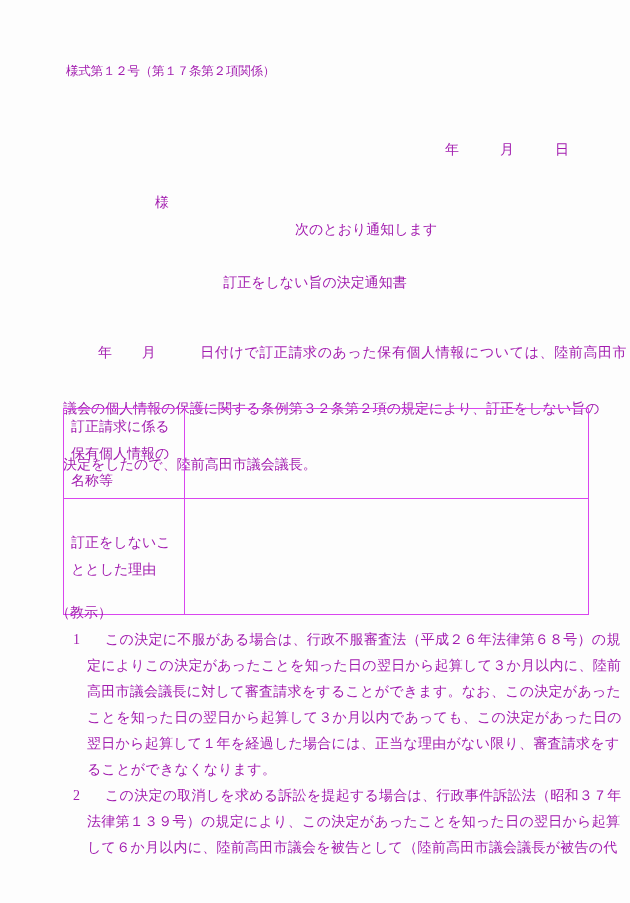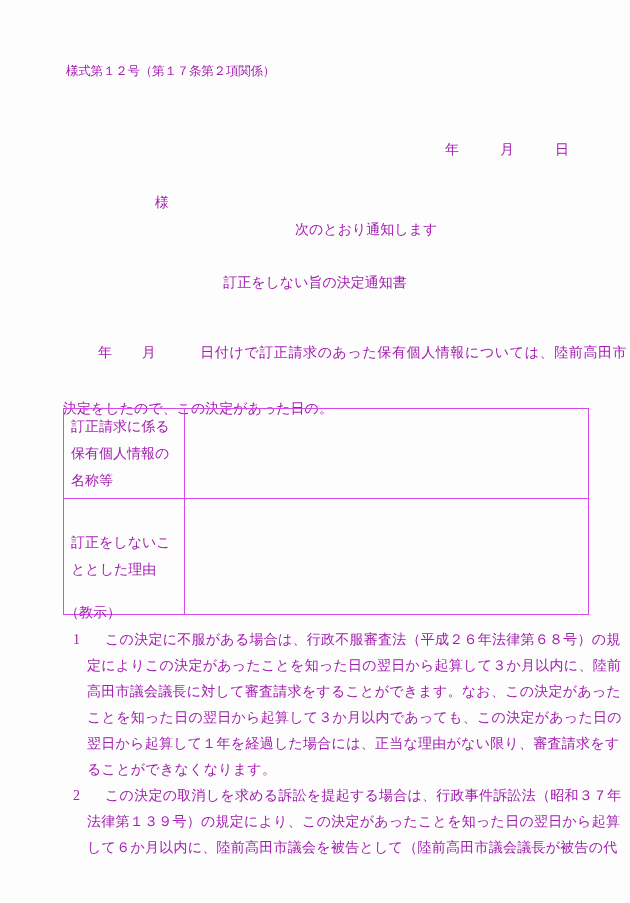--- a/index.html
+++ b/index.html
@@ -66,21 +66,21 @@
   .notice-table td.label-cell {
     width: 103px;
     padding: 4px 10px 4px 7px;
     line-height: 27px;
     word-break: break-all;
   }
   .notice-table tr.row-1 td { height: 78px; }
   .notice-table tr.row-2 td { height: 107px; font-family: Liberation Mono, monospace; }
 
   .instructions-heading {
-    left: 65px; top: 606px;
+    left: 56px; top: 606px;
     font-size: 14px;
     text-align: center;
   }
 
   .instructions {
     position: absolute;
     left: 63px; top: 627px;
     width: 565px;
     font-size: 14px;
     letter-spacing: 0.25px;
@@ -114,21 +114,22 @@
   <div class="abs date-day">日</div>
 
   <div class="abs addressee">様</div>
 
   <div class="abs sender">次のとおり通知します</div>
 
   <div class="abs doc-title">訂正をしない旨の決定通知書</div>
 
   <div class="abs body-paragraph">
     <div class="line date-indent">年　　月　　　日付けで訂正請求のあった保有個人情報については、陸前高田市</div>
-    <div class="line">決定をしたので、この決定があった日の。</div>
+    <div class="line">議会の個人情報の保護に関する条例第３２条第２項の規定により、訂正をしない旨の</div>
+    <div class="line">決定をしたので、陸前高田市議会議長。</div>
   </div>
 
   <table class="notice-table">
     <tbody>
         <tr class="row-1">
       <td class="label-cell">訂正請求に係る保有個人情報の名称等</td>
       <td class="value-cell"></td>
     </tr>
     <tr class="row-2">
       <td class="label-cell">訂正をしないこととした理由</td>

